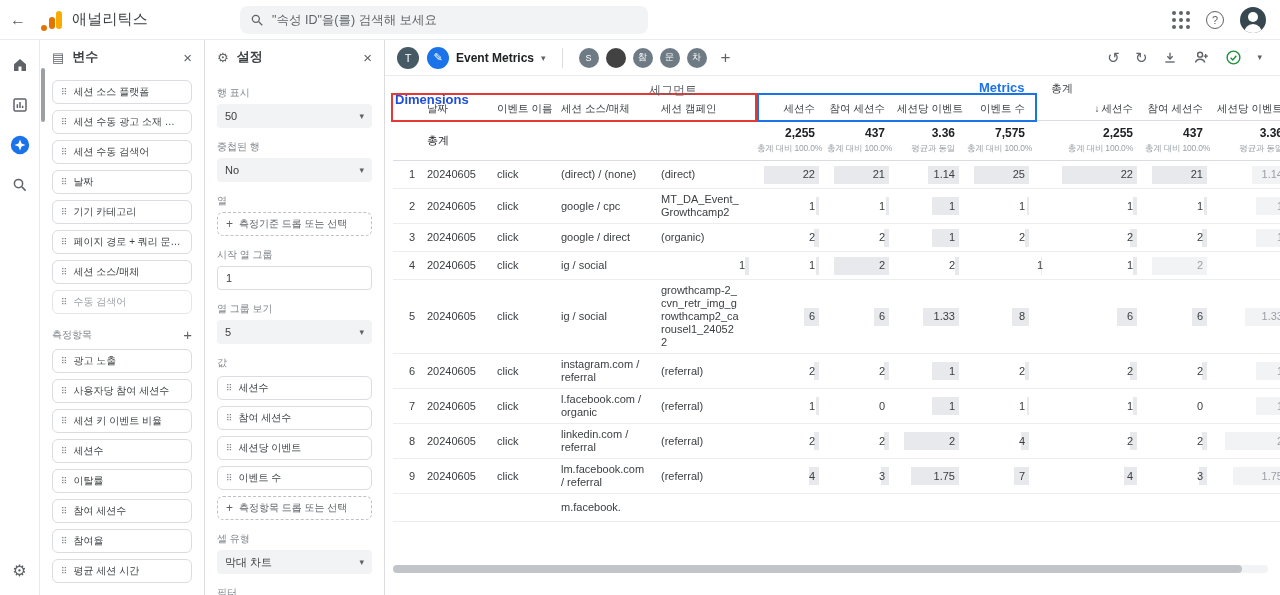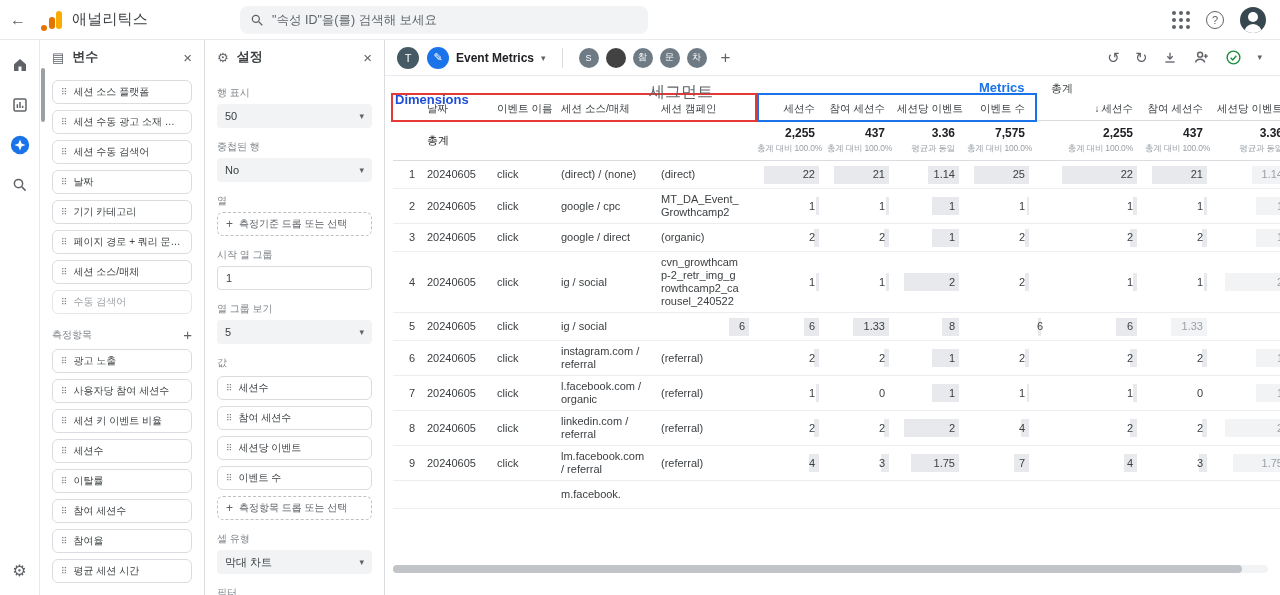--- a/index.html
+++ b/index.html
@@ -84,21 +84,21 @@
   .seg-chip { width:20px; height:20px; border-radius:50%; background:#6e7b85; color:#fff; font-size:9px;
     display:flex; align-items:center; justify-content:center; cursor:pointer; flex:0 0 auto; }
   .seg-chip.filled { background:#424242; }
   .add-tab { font-size:17px; color:#5f6368; margin-left:6px; cursor:pointer; }
   .tb-actions { margin-left:auto; display:flex; align-items:center; gap:15px; }
   .tb-actions .ab { font-size:15px; color:#5f6368; cursor:pointer; line-height:1; display:flex; align-items:center; }
 
   
   .annot-row { position:absolute; left:8px; top:40px; width:887px; height:15px; z-index:6; }
   .annot-dim { position:absolute; left:2px; top:0; font-size:13px; font-weight:700; }
-  .seg-header { position:absolute; left:256px; top:2px; font-size:16px; color:#5f6368; }
+  .seg-header { position:absolute; left:256px; top:2px; font-size:12px; color:#5f6368; }
   .annot-met { position:absolute; left:586px; top:0; font-size:13px; font-weight:700; }
   .totals-gh { position:absolute; left:658px; top:1px; font-size:11px; color:#3c4043; }
 
   
   :root { --tc: 32px 70px 64px 100px 96px 70px 70px 70px 70px 12px 96px 70px 80px; }
   .thead { position:absolute; left:8px; top:56px; width:900px; height:25px; display:grid;
     grid-template-columns:var(--tc); align-items:center; border-bottom:1px solid #dadce0; z-index:2; }
   .thead .c { font-size:10.5px; color:#3c4043; white-space:nowrap; }
   .red-box  { position:absolute; left:6px; top:53px; width:366px; height:29px; border:2px solid #e53935;
     z-index:5; pointer-events:none; }
@@ -508,35 +508,35 @@
           <div class="c"></div>
           <div class="c num"><i class="bar" style="width: 7%;"></i><span class="v">2</span></div>
           <div class="c num"><i class="bar" style="width: 7%;"></i><span class="v">2</span></div>
           <div class="c num light"><i class="bar" style="width: 39%;"></i><span class="v">1</span></div>
         </div>
         <div class="trow">
           <div class="c rown">4</div>
           <div class="c">20240605</div>
           <div class="c">click</div>
           <div class="c src">ig / social</div>
-          <div class="c camp">cvn_growthcamp-2_retr_img_growthcamp2_carousel_240522</div>
           <div class="c num"><i class="bar" style="width: 4%;"></i><span class="v">1</span></div>
           <div class="c num"><i class="bar" style="width: 4%;"></i><span class="v">1</span></div>
           <div class="c num"><i class="bar" style="width: 78%;"></i><span class="v">2</span></div>
           <div class="c num"><i class="bar" style="width: 6%;"></i><span class="v">2</span></div>
           <div class="c"></div>
           <div class="c num"><i class="bar" style="width: 4%;"></i><span class="v">1</span></div>
           <div class="c num"><i class="bar" style="width: 4%;"></i><span class="v">1</span></div>
           <div class="c num light"><i class="bar" style="width: 78%;"></i><span class="v">2</span></div>
         </div>
         <div class="trow">
           <div class="c rown">5</div>
           <div class="c">20240605</div>
           <div class="c">click</div>
           <div class="c src">ig / social</div>
+          <div class="c camp">growthcamp-2_cvn_retr_img_growthcamp2_carousel1_240522</div>
           <div class="c num"><i class="bar" style="width: 21%;"></i><span class="v">6</span></div>
           <div class="c num"><i class="bar" style="width: 22%;"></i><span class="v">6</span></div>
           <div class="c num"><i class="bar" style="width: 52%;"></i><span class="v">1.33</span></div>
           <div class="c num"><i class="bar" style="width: 25%;"></i><span class="v">8</span></div>
           <div class="c"></div>
           <div class="c num"><i class="bar" style="width: 21%;"></i><span class="v">6</span></div>
           <div class="c num"><i class="bar" style="width: 22%;"></i><span class="v">6</span></div>
           <div class="c num light"><i class="bar" style="width: 52%;"></i><span class="v">1.33</span></div>
         </div>
         <div class="trow">

